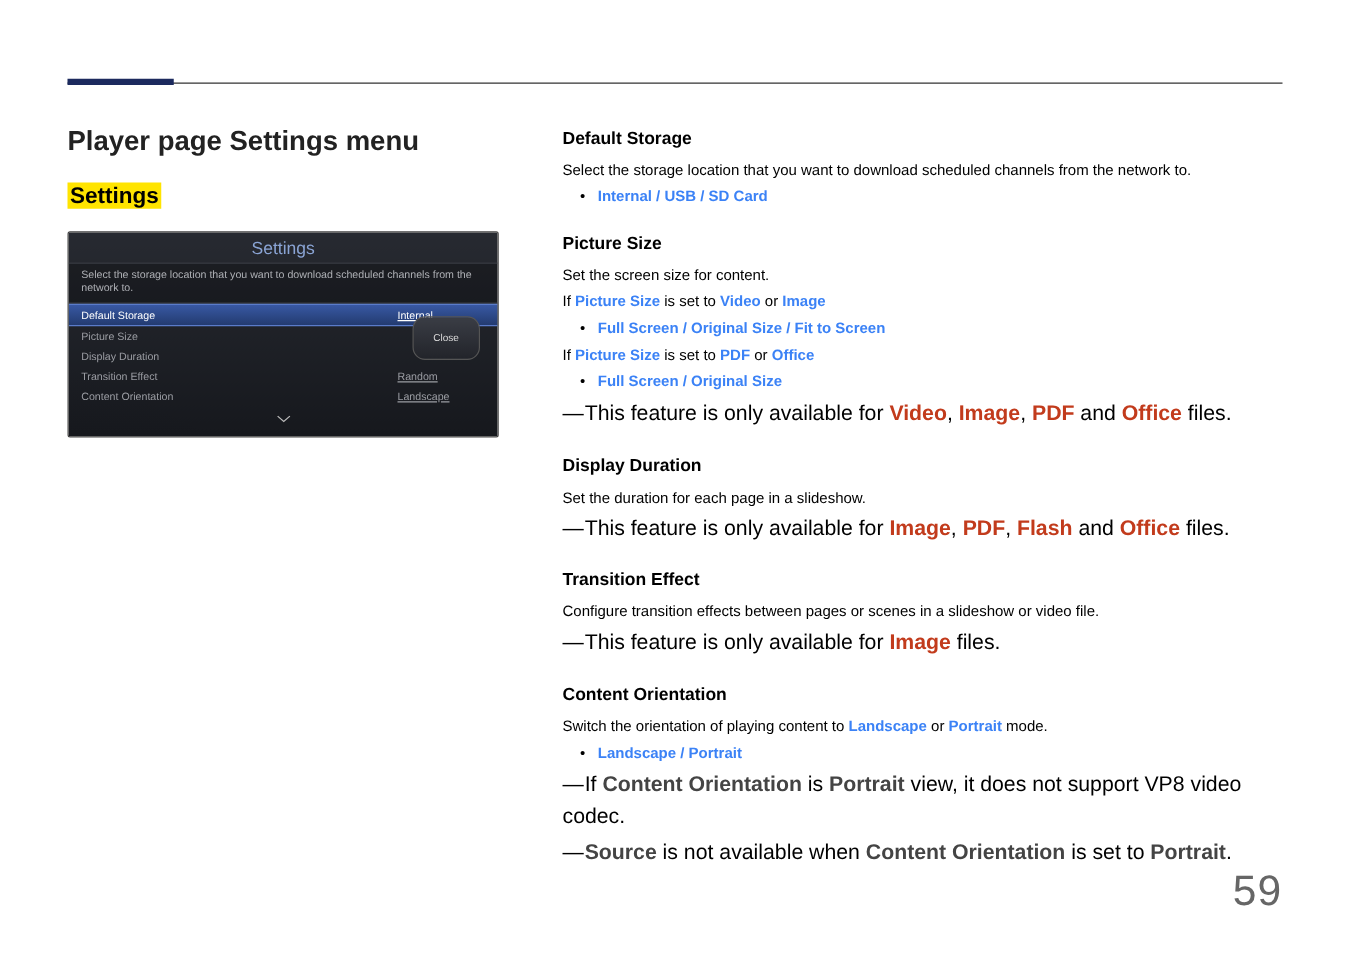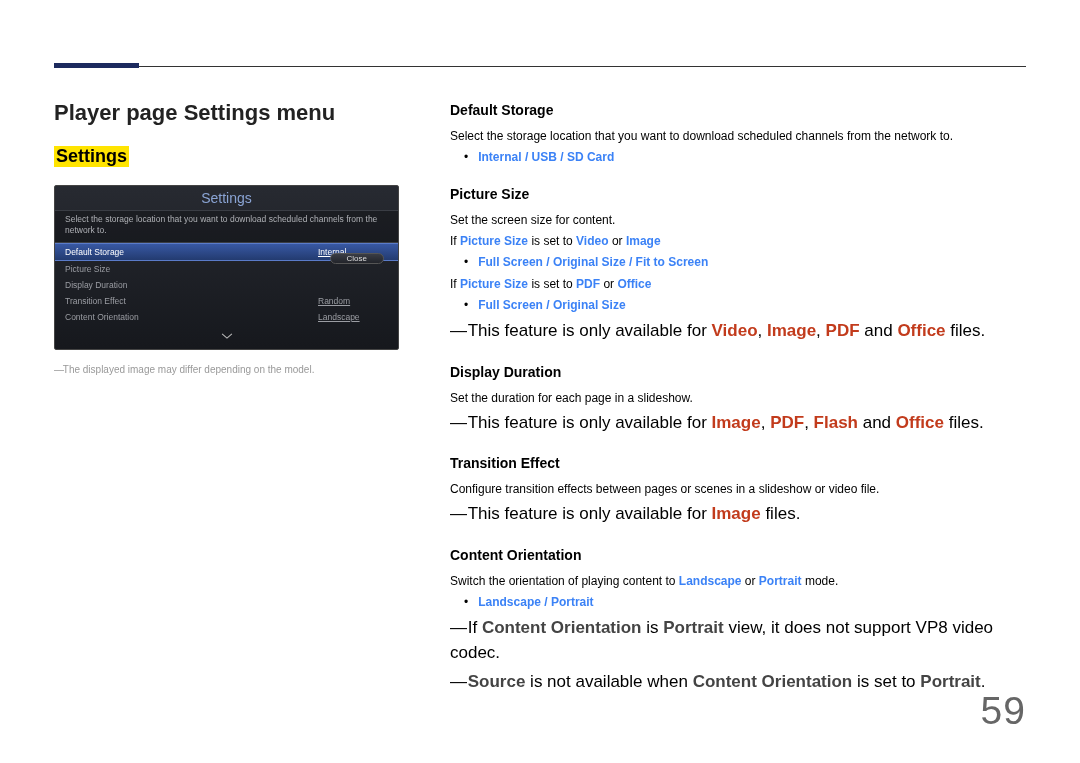--- a/index.html
+++ b/index.html
@@ -23,21 +23,21 @@
     top: 63px;
     left: 54px;
     width: 85px;
     height: 5px;
     background: #1c2a5e;
   }
   .page-num {
     position: absolute;
     right: 54px;
     bottom: 30px;
-    font-size: 39px;
+    font-size: 34px;
     font-weight: 300;
     color: #666;
     letter-spacing: 1px;
   }
   .left-col {
     position: absolute;
     left: 54px;
     top: 100px;
     width: 350px;
   }
@@ -120,21 +120,21 @@
   .row .lab { flex: 1; }
   .row .val { width: 70px; text-align: left; text-decoration: underline; }
   .panel-close {
     position: absolute;
     right: 14px;
     margin-top: -24px;
     background: linear-gradient(#3a3d45, #22242a);
     border: 1px solid #555;
     color: #ddd;
     font-size: 8px;
-    padding: 0 16px;
+    padding: 12px 16px;
     border-radius: 10px;
   }
   .panel-footer {
     text-align: center;
     padding: 2px 0 4px;
     color: #bbb;
   }
   .panel-footer svg { width: 14px; height: 10px; }
   .caption {
     color: #999;
@@ -180,21 +180,20 @@
       <span class="lab">Content Orientation</span>
       <span class="val">Landscape</span>
     </div>
     <div class="panel-footer">
       <svg viewBox="0 0 20 12">
           <polyline points="3,3 10,9 17,3" fill="none" stroke="#bbb" stroke-width="1.5"></polyline>
         </svg>
     </div>
   </div>
 
-  <p class="caption">The displayed image may differ depending on the model.</p>
 </div>
 
 <div class="right-col">
 
   <h3 class="sub" style="margin-top:0">Default Storage</h3>
   <p>Select the storage location that you want to download scheduled channels from the network to.</p>
   <ul>
       <li><span class="red">Internal / USB / SD Card</span></li>
     </ul>
 

